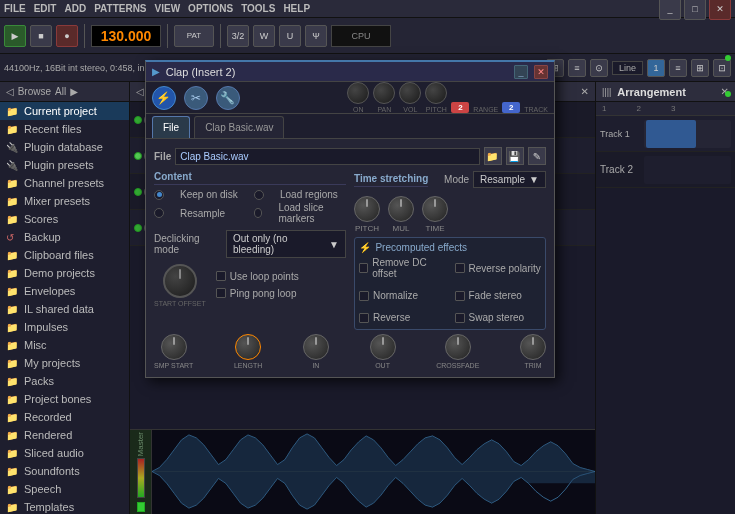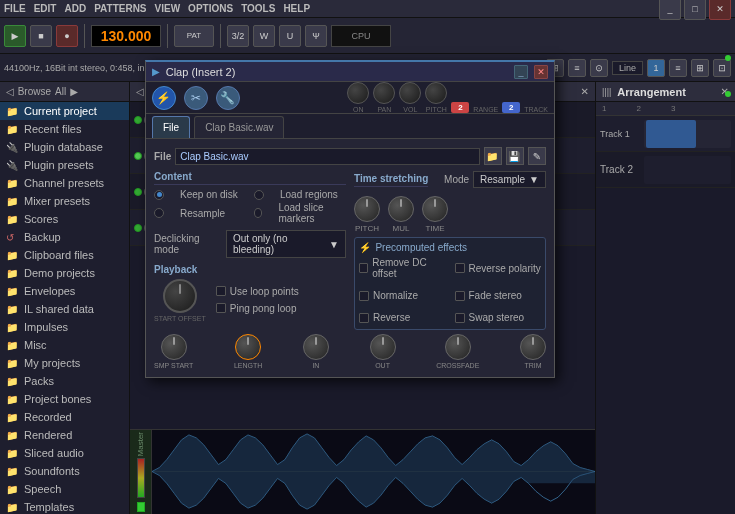--- a/index.html
+++ b/index.html
@@ -1034,21 +1034,20 @@
 
         <div style="display:flex; align-items:center; gap:6px; margin-bottom:6px;">
           <span style="font-size:10px; color:#aaa;">Declicking mode</span>
           <div class="dropdown-field">
             <span>Out only (no bleeding)</span>
             <span style="margin-left:auto;">▼</span>
           </div>
         </div>
 
         <div class="playback-section">
-          <div class="playback-title">Playback</div>
           <div style="display:flex; align-items:center; gap:10px;">
             <div style="display:flex; flex-direction:column; align-items:center; gap:2px;">
               <div class="knob-large"></div>
               <span style="font-size:7px; color:#666;">START OFFSET</span>
             </div>
             <div style="display:flex; flex-direction:column; gap:4px;">
               <div class="checkbox-item">
                 <div class="checkbox"></div>
                 <span>Use loop points</span>
               </div>

